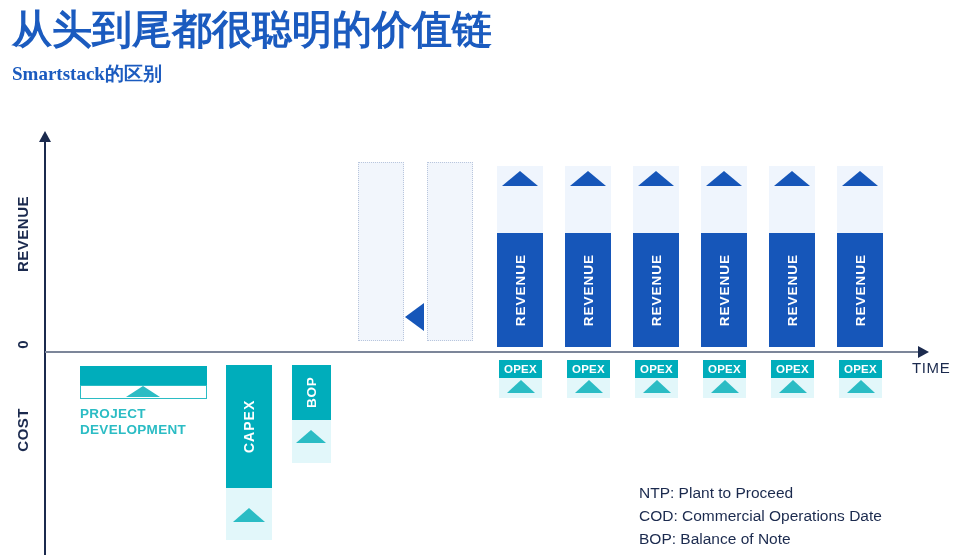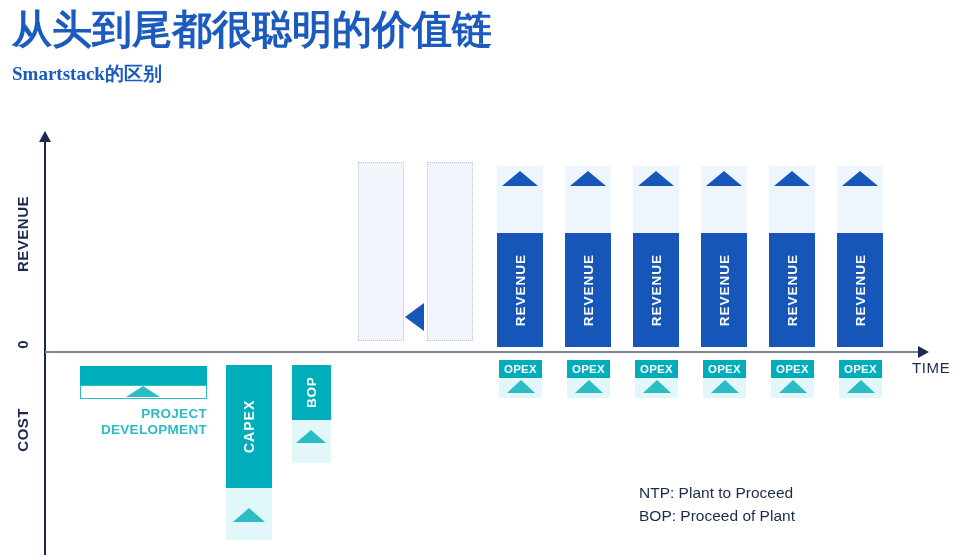--- a/index.html
+++ b/index.html
@@ -126,21 +126,21 @@
   #pd-tri {
     left: 126px; top: 386px;
     width: 0; height: 0;
     border-left: 17px solid transparent;
     border-right: 17px solid transparent;
     border-bottom: 11px solid #2bbcc4;
   }
   #pd-label {
     position: absolute;
     left: 80px; top: 406px; width: 127px;
-    text-align: right;
+    text-align: left;
     color: #2bbcc4;
     font-size: 13.5px;
     font-weight: bold;
     line-height: 16px;
     letter-spacing: 0.3px;
   }
 
   
   #capex-bar {
     left: 226px; top: 365px; width: 46px; height: 123px;
@@ -372,14 +372,15 @@
       <div class="blk opex-tri" style="left: 778.5px;"></div>
       <div class="blk opex-label" style="left: 839px;">OPEX</div>
       <div class="blk opex-light" style="left: 839px;"></div>
       <div class="blk opex-tri" style="left: 846.5px;"></div>
     </div>
 
 </div>
 
 <div id="legend">
   <div>NTP: Plant to Proceed</div>
-  <div>BOP: Proceed of Plant</div>
+  <div>COD: Commercial Operations Date</div>
+  <div>BOP: Balance of Note</div>
 </div>
 
 </body></html>

